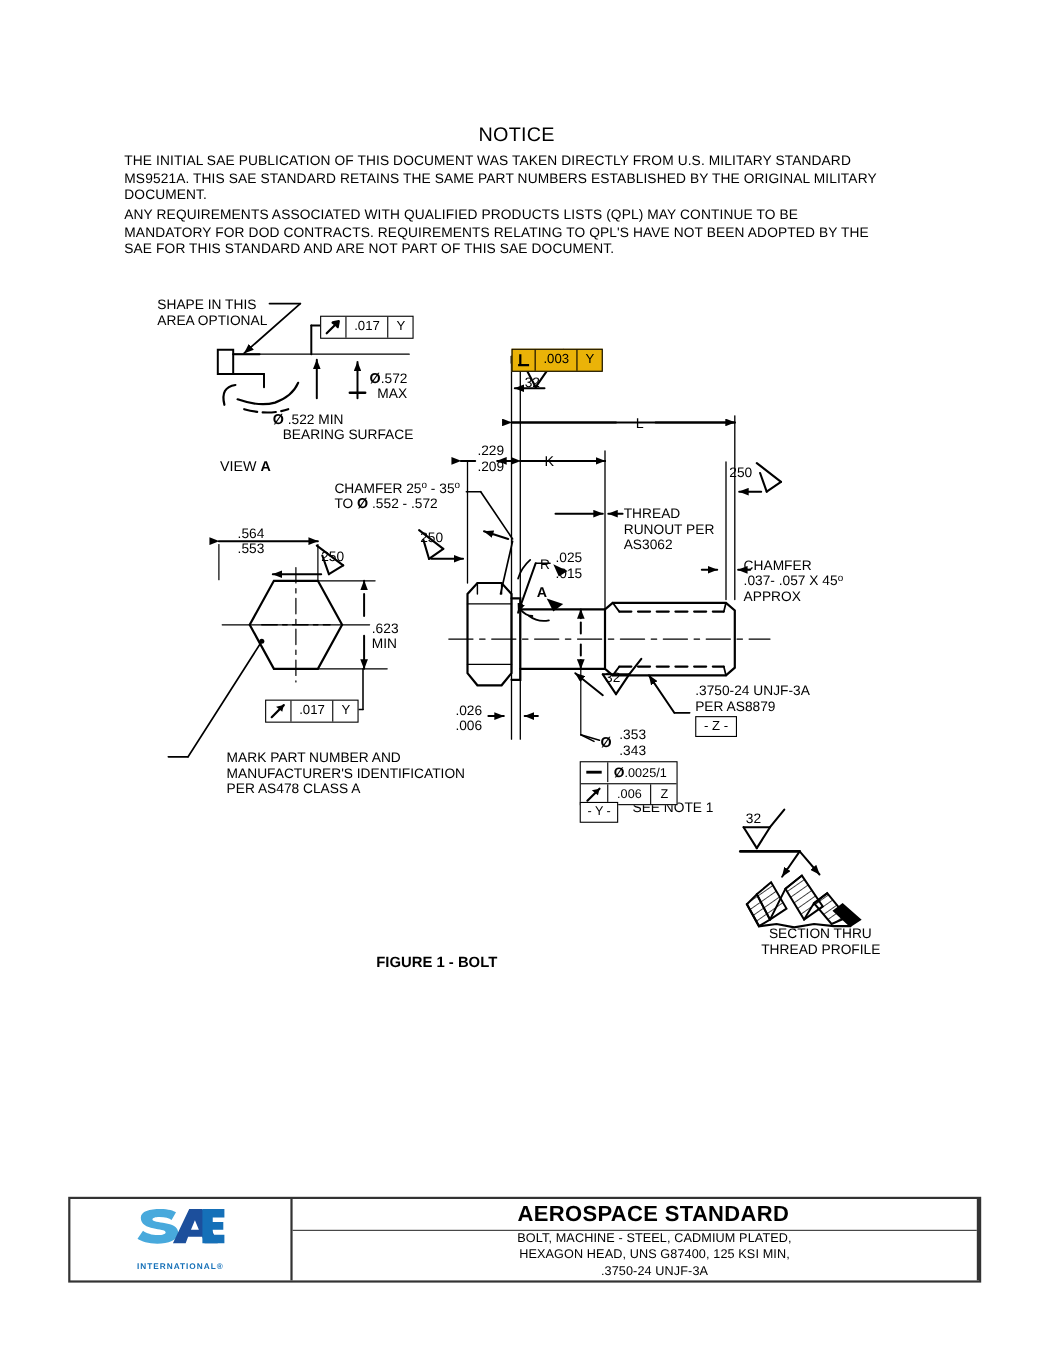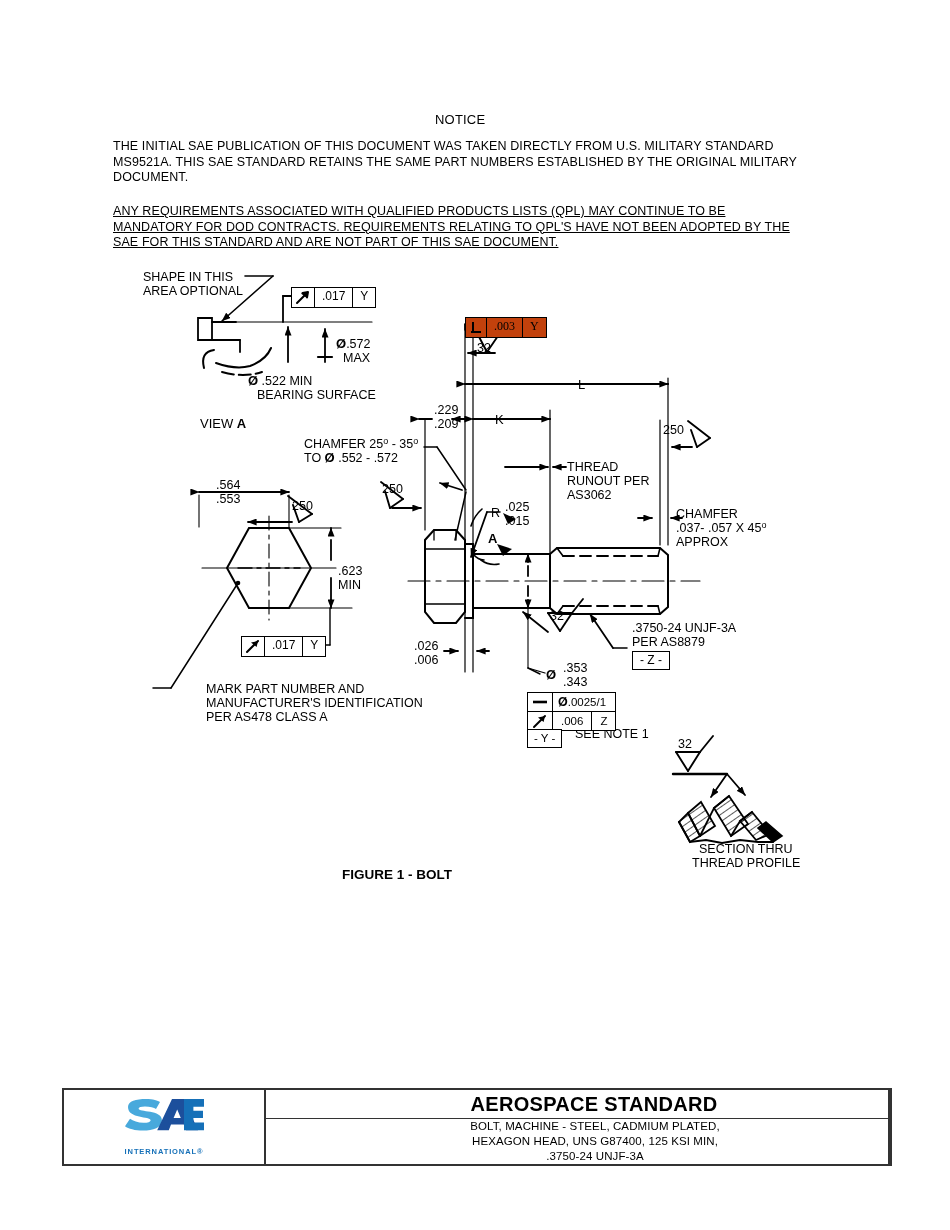--- a/index.html
+++ b/index.html
@@ -1,19 +1,19 @@
 <!DOCTYPE html>
 <html><head>
 <meta charset="utf-8">
 <style>
   html,body{margin:0;padding:0;background:#fff;}
   body{width:950px;height:1230px;position:relative;font-family:"Liberation Sans",sans-serif;color:#000;}
   .page{position:relative;width:950px;height:1230px;overflow:hidden;background:#fff;}
   .abs{position:absolute;}
-  .notice-title{font-size:13px;letter-spacing:.2px;}
+  .notice-title{font-size:18px;letter-spacing:.2px;}
   .notice-p{font-size:12.5px;line-height:15.5px;letter-spacing:.1px;}
   svg{display:block;overflow:visible;}
   
   .tb{position:absolute;left:62px;top:1088px;width:830px;height:78px;border:2px solid #333;box-sizing:border-box;display:flex;background:#fff;}
   .tb-logo{width:200px;border-right:2px solid #333;display:flex;align-items:center;justify-content:center;}
   .tb-mid{flex:1;display:flex;flex-direction:column;border-right:2px solid #333;}
   .tb-mid-top{height:28px;border-bottom:1.5px solid #333;display:flex;align-items:center;justify-content:center;padding-left:34px;}
   .tb-mid-bot{flex:1;display:flex;flex-direction:column;align-items:center;justify-content:center;}
   .tb-num{width:145px;border-right:2px solid #333;display:flex;flex-direction:column;align-items:center;justify-content:center;}
   .tb-rev{width:72px;display:flex;flex-direction:column;align-items:center;justify-content:center;}
@@ -26,21 +26,21 @@
 </style>
 </head>
 <body>
 
 <div class="page">
 
   <div class="abs notice-title" style="left:435px;top:112px;">NOTICE</div>
 
   <div class="abs notice-p" style="left:113px;top:139px;width:690px;">THE INITIAL SAE PUBLICATION OF THIS DOCUMENT WAS TAKEN DIRECTLY FROM U.S. MILITARY STANDARD MS9521A. THIS SAE STANDARD RETAINS THE SAME PART NUMBERS ESTABLISHED BY THE ORIGINAL MILITARY DOCUMENT.</div>
 
-  <div class="abs notice-p" style="left:113px;top:204px;width:690px;text-decoration:underline;">ANY REQUIREMENTS ASSOCIATED WITH QUALIFIED PRODUCTS LISTS (QPL) MAY CONTINUE TO BE MANDATORY FOR DOD CONTRACTS. REQUIREMENTS RELATING TO QPL'S HAVE NOT BEEN ADOPTED BY THE SAE FOR THIS STANDARD AND ARE NOT PART OF THIS SAE DOCUMENT.</div>
+  <div class="abs notice-p" style="left:113px;top:188px;width:690px;">ANY REQUIREMENTS ASSOCIATED WITH QUALIFIED PRODUCTS LISTS (QPL) MAY CONTINUE TO BE MANDATORY FOR DOD CONTRACTS. REQUIREMENTS RELATING TO QPL'S HAVE NOT BEEN ADOPTED BY THE SAE FOR THIS STANDARD AND ARE NOT PART OF THIS SAE DOCUMENT.</div>
 
   <svg class="abs" style="left:0px;top:0px;" width="950" height="1080" viewBox="0 0 950 1080">
     <defs>
       <marker id="ah" markerWidth="9" markerHeight="7" refX="8.6" refY="3.5" orient="auto" markerUnits="userSpaceOnUse">
         <path d="M0,0 L9,3.5 L0,7 z" fill="#000"></path>
       </marker>
       <marker id="ahs" markerWidth="8" markerHeight="6" refX="7.6" refY="3" orient="auto" markerUnits="userSpaceOnUse">
         <path d="M0,0 L8,3 L0,6 z" fill="#000"></path>
       </marker>
       <pattern id="hatch" width="6" height="6" patternTransform="rotate(55)" patternUnits="userSpaceOnUse">
@@ -350,21 +350,21 @@
     <div style="width:22px;display:flex;align-items:center;justify-content:center;border-right:1.8px solid #000;">
       <svg width="14" height="13" viewBox="0 0 14 13">
           <path d="M1,12 L12,1 M12,1 L6.5,2 M12,1 L11,6.5" stroke="#000" stroke-width="2" fill="none" stroke-linecap="round"></path>
           <path d="M12,1 L5,2.4 L10.6,7 Z" fill="#000"></path>
         </svg>
     </div>
     <div style="padding:0 7px;font-size:12px;line-height:17px;border-right:1.8px solid #000;">.017</div>
     <div style="padding:0 7px;font-size:12px;line-height:17px;">Y</div>
   </div>
 
-  <div class="abs" style="left:465px;top:317px;height:19px;display:flex;border:1.8px solid #000;background:#c2410c;font-family:Liberation Serif, serif;">
+  <div class="abs" style="left:465px;top:317px;height:19px;display:flex;border:1.8px solid #000;background:#eab308;">
     <div style="width:20px;display:flex;align-items:center;justify-content:center;border-right:1.8px solid #000;">
       <svg width="12" height="13" viewBox="0 0 12 13">
           <path d="M3,1 L3,11 M1,11 L11,11" stroke="#000" stroke-width="2" fill="none"></path>
         </svg>
     </div>
     <div style="padding:0 7px;font-size:12px;line-height:17px;border-right:1.8px solid #000;">.003</div>
     <div style="padding:0 7px;font-size:12px;line-height:17px;">Y</div>
   </div>
 
   <div class="abs" style="left:241px;top:636px;height:19px;display:flex;border:1.8px solid #000;background:#fff;">

